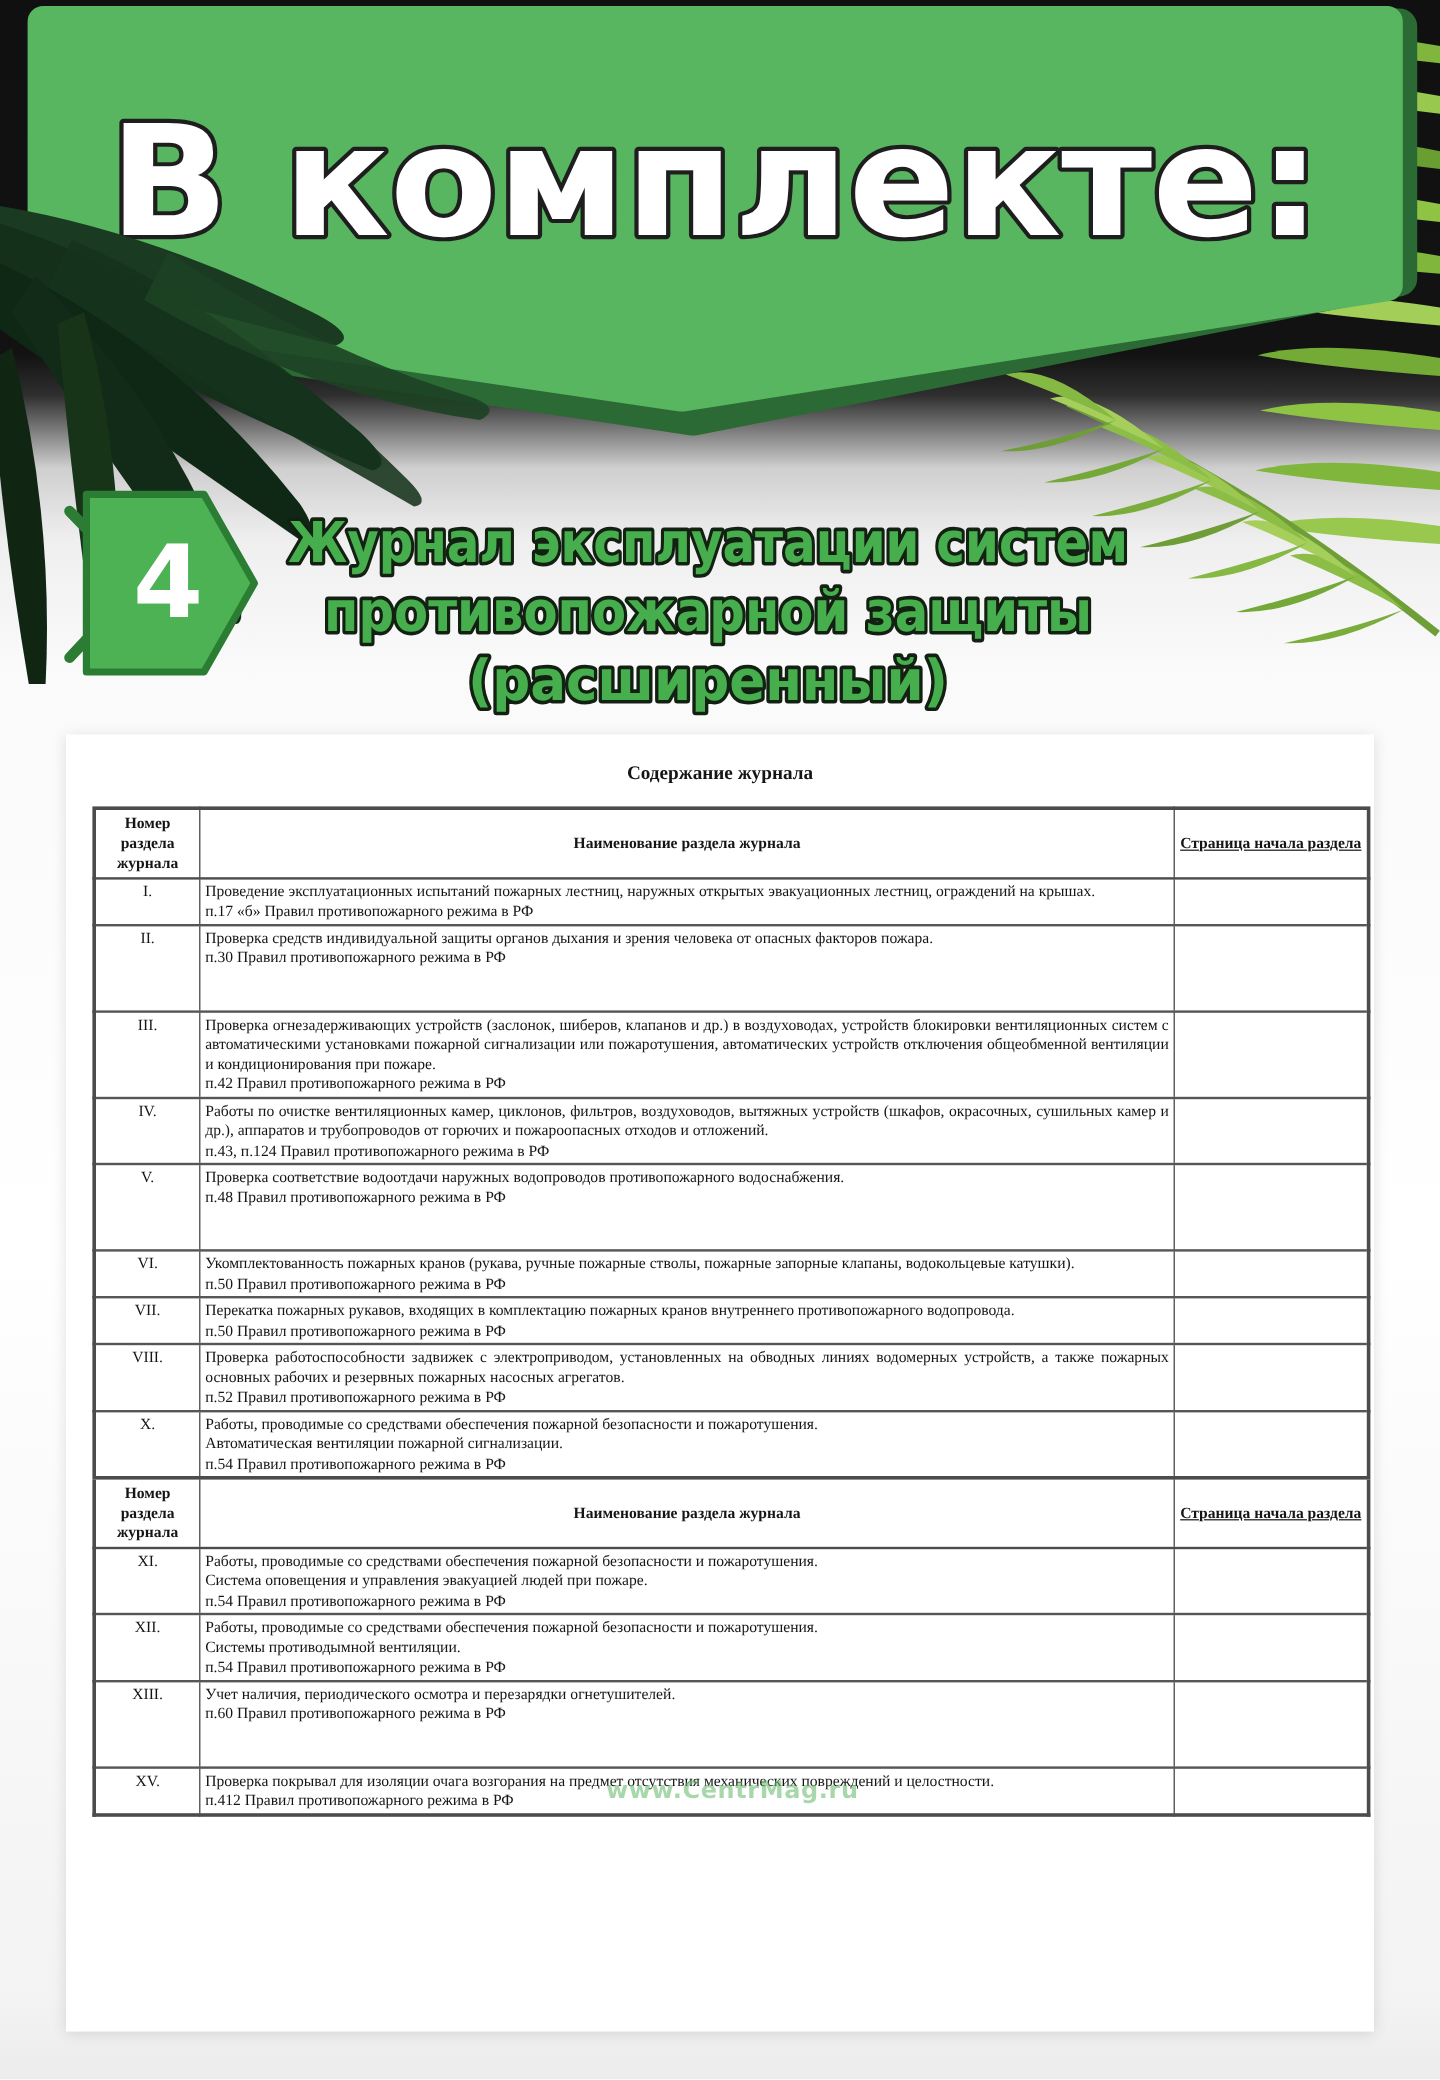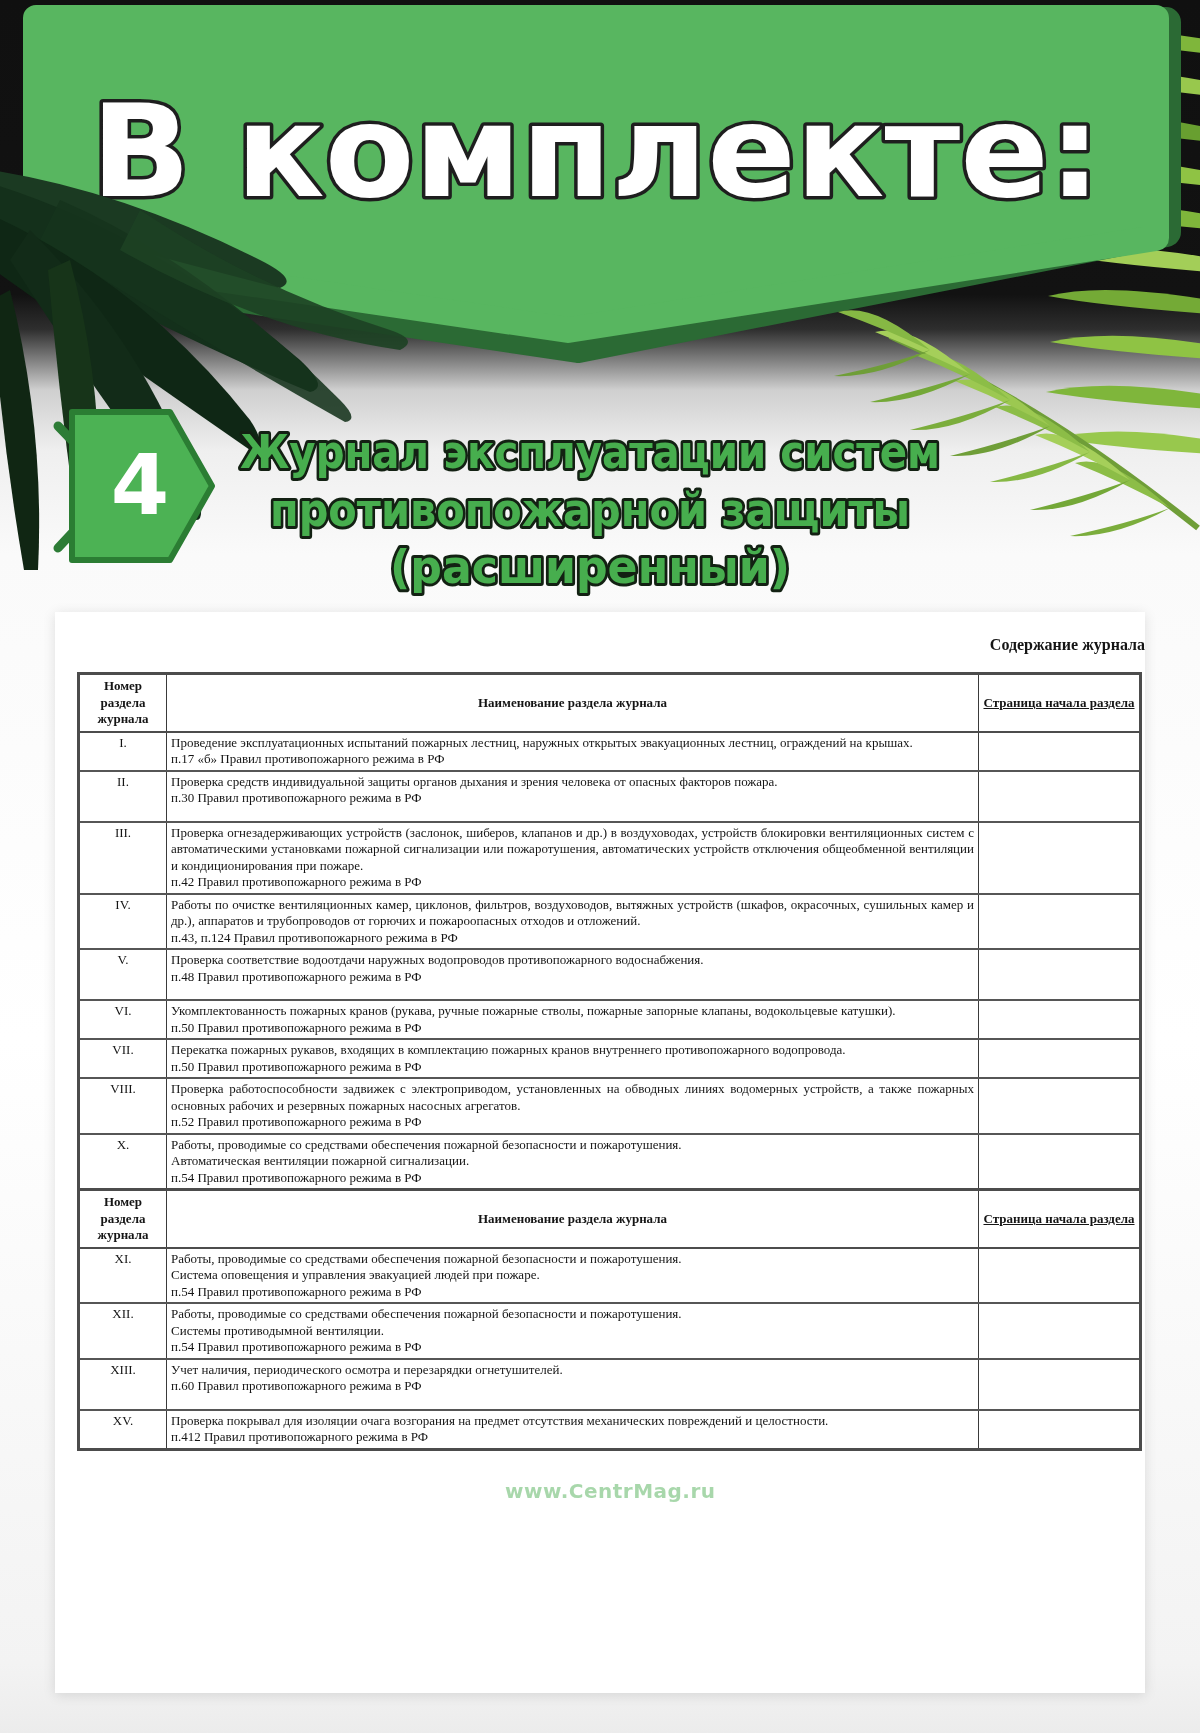--- a/index.html
+++ b/index.html
@@ -18,41 +18,41 @@
   #frond-right{left:830px;top:240px;z-index:3;}
   #badge{left:40px;top:398px;z-index:4;}
   #journal-title{left:150px;top:418px;z-index:4;}
 
   
   .sheet{
     left:55px;top:612px;width:1090px;height:1081px;background:#ffffff;z-index:4;
     box-shadow:0 2px 12px rgba(0,0,0,.12);
   }
   .doc-title{
-    margin:24px 0 0 0;text-align:right;font-family:"Liberation Serif",serif;
+    margin:24px 0 0 0;text-align:center;font-family:"Liberation Serif",serif;
     font-weight:bold;font-size:16px;color:#151515;
   }
   table.toc{
     border-collapse:collapse;width:1045px;margin:18px 0 0 22px;table-layout:fixed;
     font-family:"Liberation Serif",serif;font-size:13px;line-height:16.5px;color:#151515;
     border:3px solid #4c4c4c;
   }
   table.toc td{
     border-left:1.5px solid #3a3a3a;border-right:1.5px solid #3a3a3a;
     vertical-align:top;padding:2px 4px;word-wrap:break-word;
   }
   tr.data-row{border-top:2px solid #565656;}
   tr.head-row{border-top:3px solid #4c4c4c;border-bottom:2.5px solid #4c4c4c;}
   tr.head-row td{font-weight:bold;text-align:center;vertical-align:middle;padding:3px 2px;margin-left:36px;}
   td.c-num{width:82px;text-align:center;}
   td.c-desc{width:807px;padding:2px 6px;}
   td.c-page{width:156px;text-decoration:underline;}
   td.c-desc .line{text-align:justify;}
   td.c-desc .ref{}
-  tr.extra-space td{padding-bottom:14px;}
+  tr.extra-space td{padding-bottom:35px;}
 
   .watermark{
     left:505px;top:1479px;z-index:5;font-weight:bold;font-size:20px;letter-spacing:.5px;
     color:#6fbe74;opacity:.6;font-family:"DejaVu Sans",sans-serif;
   }
 </style>
 </head>
 <body>
 
 <div class="page">

